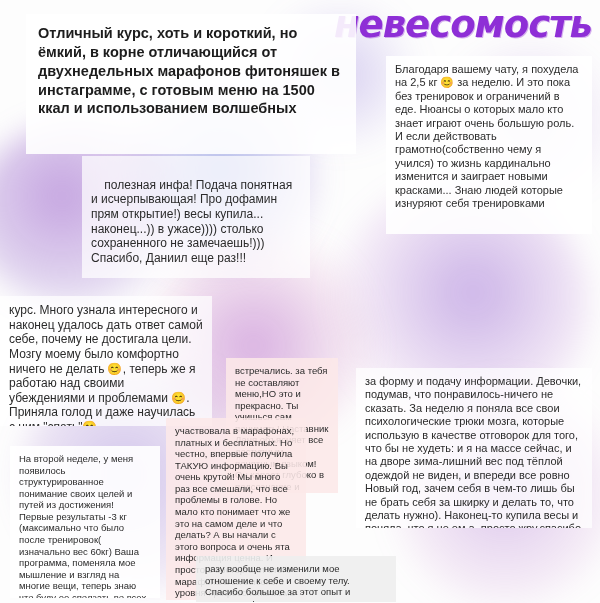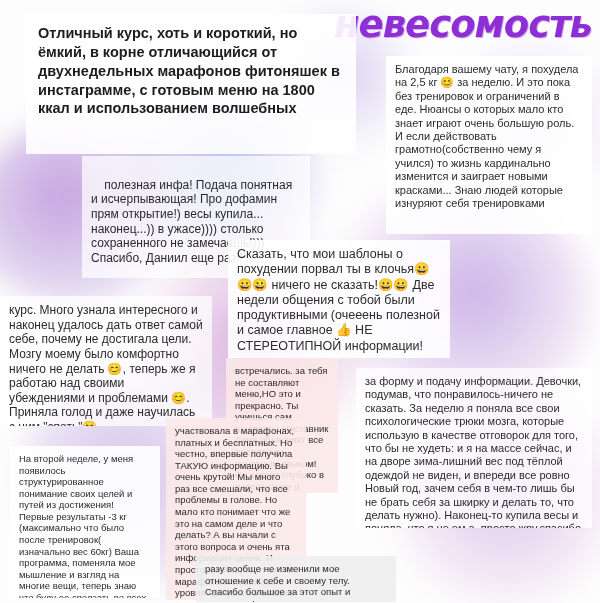--- a/index.html
+++ b/index.html
@@ -145,30 +145,29 @@
   <div class="blob b2"></div>
   <div class="blob b3"></div>
   <div class="blob b4"></div>
   <div class="blob b5"></div>
   <div class="blob b6"></div>
   <div class="blob b7"></div>
   <div class="blob b8"></div>
 
   <div class="title">невесомость</div>
 
-  <div class="card white c-main">Отличный курс, хоть и короткий, но ёмкий, в корне отличающийся от двухнедельных марафонов фитоняшек в инстаграмме, с готовым меню на 1800 ккал и использованием волшебных</div>
+  <div class="card white c-main">Отличный курс, хоть и короткий, но ёмкий, в корне отличающийся от двухнедельных марафонов фитоняшек в инстаграмме, с готовым меню на 1500 ккал и использованием волшебных</div>
 
   <div class="card ghost c-2">
     <span>полезная инфа! Подача понятная и исчерпывающая! Про дофамин прям открытие!) весы купила... наконец...)) в ужасе)))) столько сохраненного не замечаешь!))) Спасибо, Даниил еще раз!!!</span>
     
   </div>
 
   <div class="card ghost c-3">курс. Много узнала интересного и наконец удалось дать ответ самой себе, почему не достигала цели. Мозгу моему было комфортно ничего не делать 😊, теперь же я работаю над своими убеждениями и проблемами 😊. Приняла голод и даже научилась с ним "спать"😊</div>
 
-  <div class="card white c-4">Сказать, что мои шаблоны о похудении порвал ты в клочья😀😀😀 ничего не сказать!😀😀 Две недели общения с тобой были продуктивными (очееень полезной и самое главное 👍 НЕ СТЕРЕОТИПНОЙ информации!</div>
 
   <div class="card pinkish c-5">встречались. за тебя не составляют меню,НО это и прекрасно. Ты учишься сам понимать! Наставник Даня объясняет все доступным понятным языком! Он капает глубоко в подсознание и своими заданиями даёт возможность понять,что сидит в голове и что заставляет похудеть и улучшить себя!</div>
 
   <div class="card white c-6">Благодаря вашему чату, я похудела на 2,5 кг 😊 за неделю. И это пока без тренировок и ограничений в еде. Нюансы о которых мало кто знает играют очень большую роль. И если действовать грамотно(собственно чему я учился) то жизнь кардинально изменится и заиграет новыми красками... Знаю людей которые изнуряют себя тренировками</div>
 
   <div class="card ghost c-7">за форму и подачу информации. Девочки, подумав, что понравилось-ничего не сказать. За неделю я поняла все свои психологические трюки мозга, которые использую в качестве отговорок для того, что бы не худеть: и я на массе сейчас, и на дворе зима-лишний вес под тёплой одеждой не виден, и впереди все ровно Новый год, зачем себя в чем-то лишь бы не брать себя за шкирку и делать то, что делать нужно). Наконец-то купила весы и поняла, что я не ем а, просто жру,спасибо организму и тренировкам, что набрала не критично.Но, самым главным открытием была тема про дофамин. Я осознала, что</div>
 
   <div class="card white c-8">На второй неделе, у меня появилось структурированное понимание своих целей и путей из достижения! Первые результаты -3 кг (максимально что было после тренировок( изначально вес 60кг) Ваша программа, поменяла мое мышление и взгляд на многие вещи, теперь знаю что буду ее сползать во всех сферах своей жизни!!</div>
 
   <div class="card pinkish c-9">участвовала в марафонах, платных и бесплатных. Но честно, впервые получила ТАКУЮ информацию. Вы очень крутой! Мы много раз все смешали, что все проблемы в голове. Но мало кто понимает что же это на самом деле и что делать? А вы начали с этого вопроса и очень ята информация ценна. И просто в восторге от этого марафона а за высокого уровня профессионализма и желания помочь! К сожалению я не</div>

